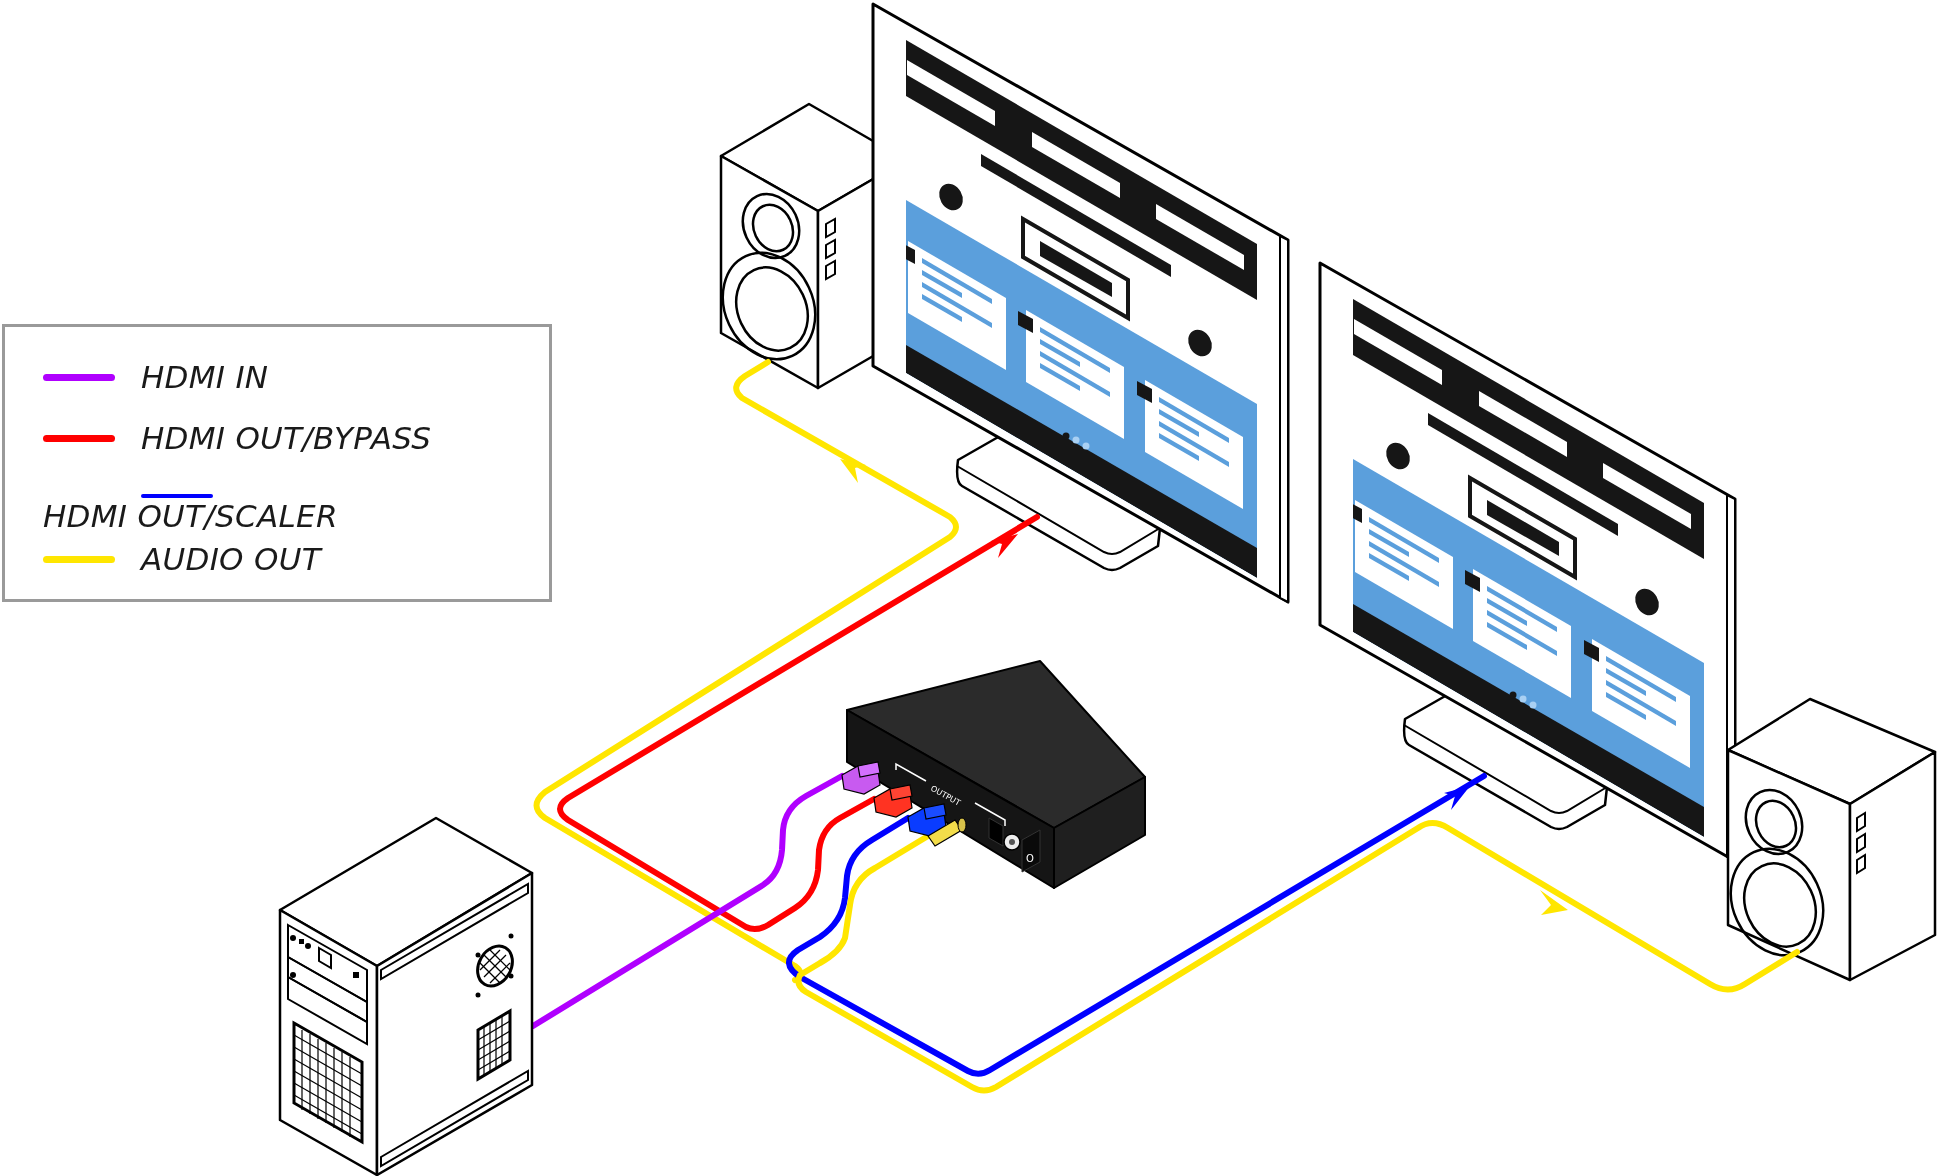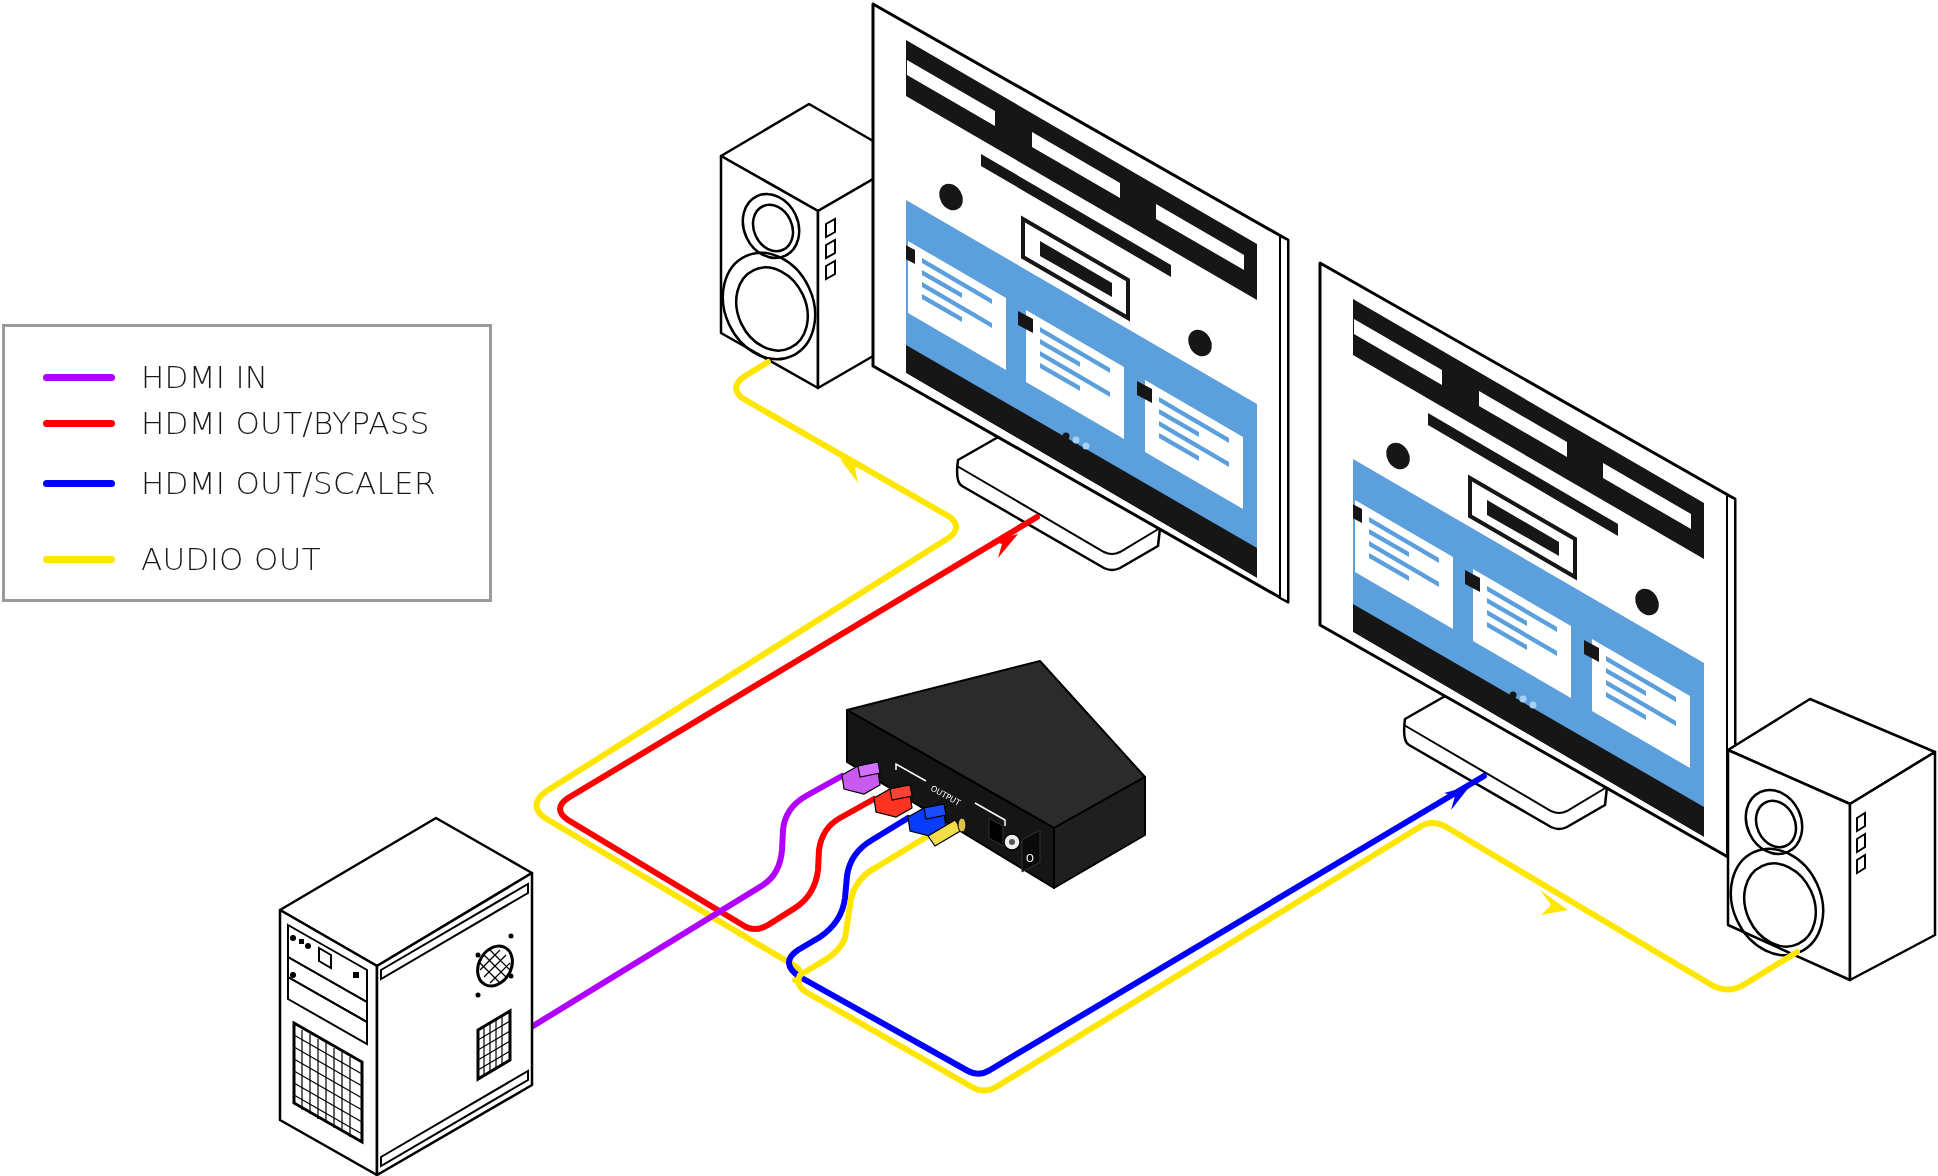--- a/index.html
+++ b/index.html
@@ -1,18 +1,18 @@
 <!DOCTYPE html>
 <html><head>
 <meta charset="utf-8">
 <style>
   html, body { margin:0; padding:0; background:#ffffff; }
   body { width:1938px; height:1176px; position:relative; overflow:hidden; font-family:"DejaVu Sans", sans-serif; }
   #scene { position:absolute; left:0; top:0; }
-  .legend { position:absolute; left:2px; top:324px; width:490px; height:278px; border:3px solid #9a9a9a; background:#fff; box-sizing:border-box; }
+  .legend { position:absolute; left:2px; top:324px; width:550px; height:278px; border:3px solid #9a9a9a; background:#fff; box-sizing:border-box;font-style:italic; }
   .legend-item { position:absolute; left:38px; height:40px; display:flex; align-items:center; }
   .legend-swatch { width:72px; height:7px; border-radius:4px; margin-right:26px; }
   .legend-label { font-family:"DejaVu Sans", sans-serif; font-size:31px; font-weight:300; color:#1a1a1a; letter-spacing:0.3px; white-space:nowrap; }
   .dev-label { font-family:"DejaVu Sans", sans-serif; font-size:8px; fill:#ffffff; }
 </style>
 </head>
 <body>
 
 <svg id="scene" width="1938" height="1176" viewBox="0 0 1938 1176" xmlns="http://www.w3.org/2000/svg">
   <defs>
@@ -257,25 +257,25 @@
         <line x1="478" y1="1070" x2="510" y2="1051"></line>
     </g>
   </g>
 </svg>
 
 <div class="legend">
   <div class="legend-item" style="top:30px;">
     <div class="legend-swatch" style="background:#b000ff;"></div>
     <span class="legend-label">HDMI IN</span>
   </div>
-  <div class="legend-item" style="top:76px;">
+  <div class="legend-item" style="top:91px;">
     <div class="legend-swatch" style="background:#ff0000;"></div>
     <span class="legend-label">HDMI OUT/BYPASS</span>
   </div>
-  <div class="legend-item" style="top:136px;">
+  <div class="legend-item" style="top:167px;flex-direction:column;">
     <div class="legend-swatch" style="background:#0000ff;"></div>
     <span class="legend-label">HDMI OUT/SCALER</span>
   </div>
   <div class="legend-item" style="top:212px;text-align:right;">
     <div class="legend-swatch" style="background:#ffe600;"></div>
     <span class="legend-label">AUDIO OUT</span>
   </div>
 </div>
 
 </body></html>

